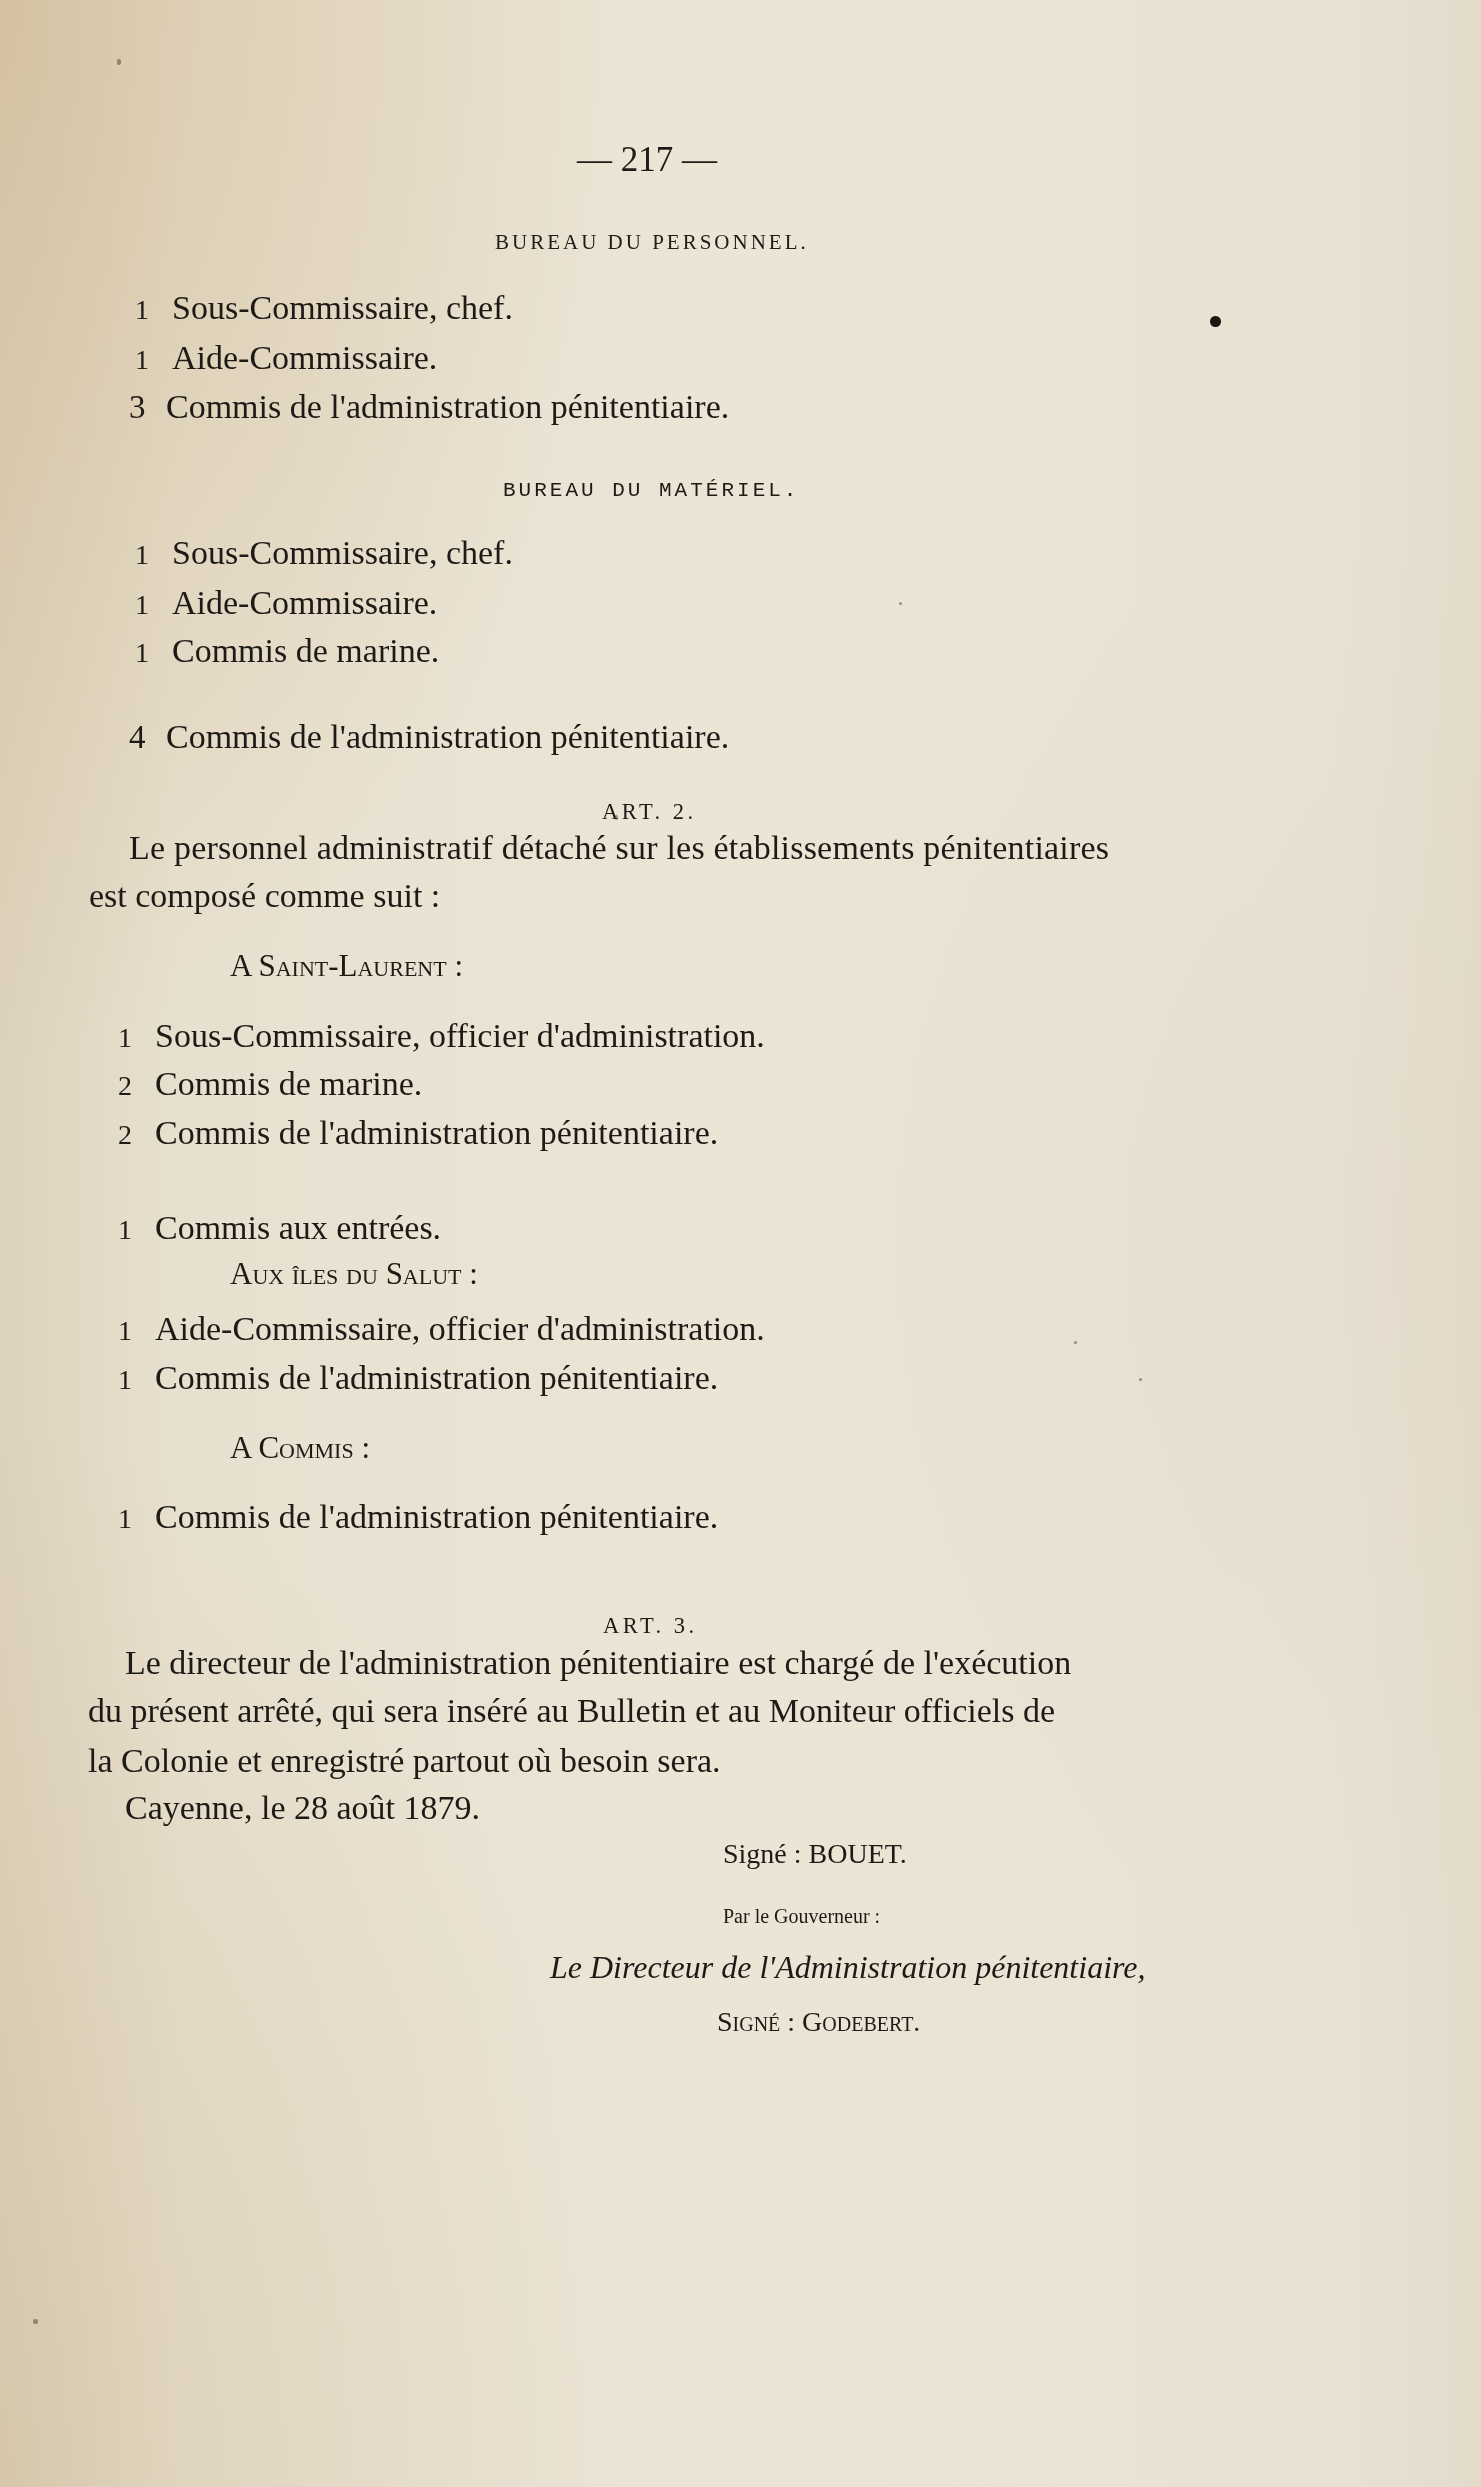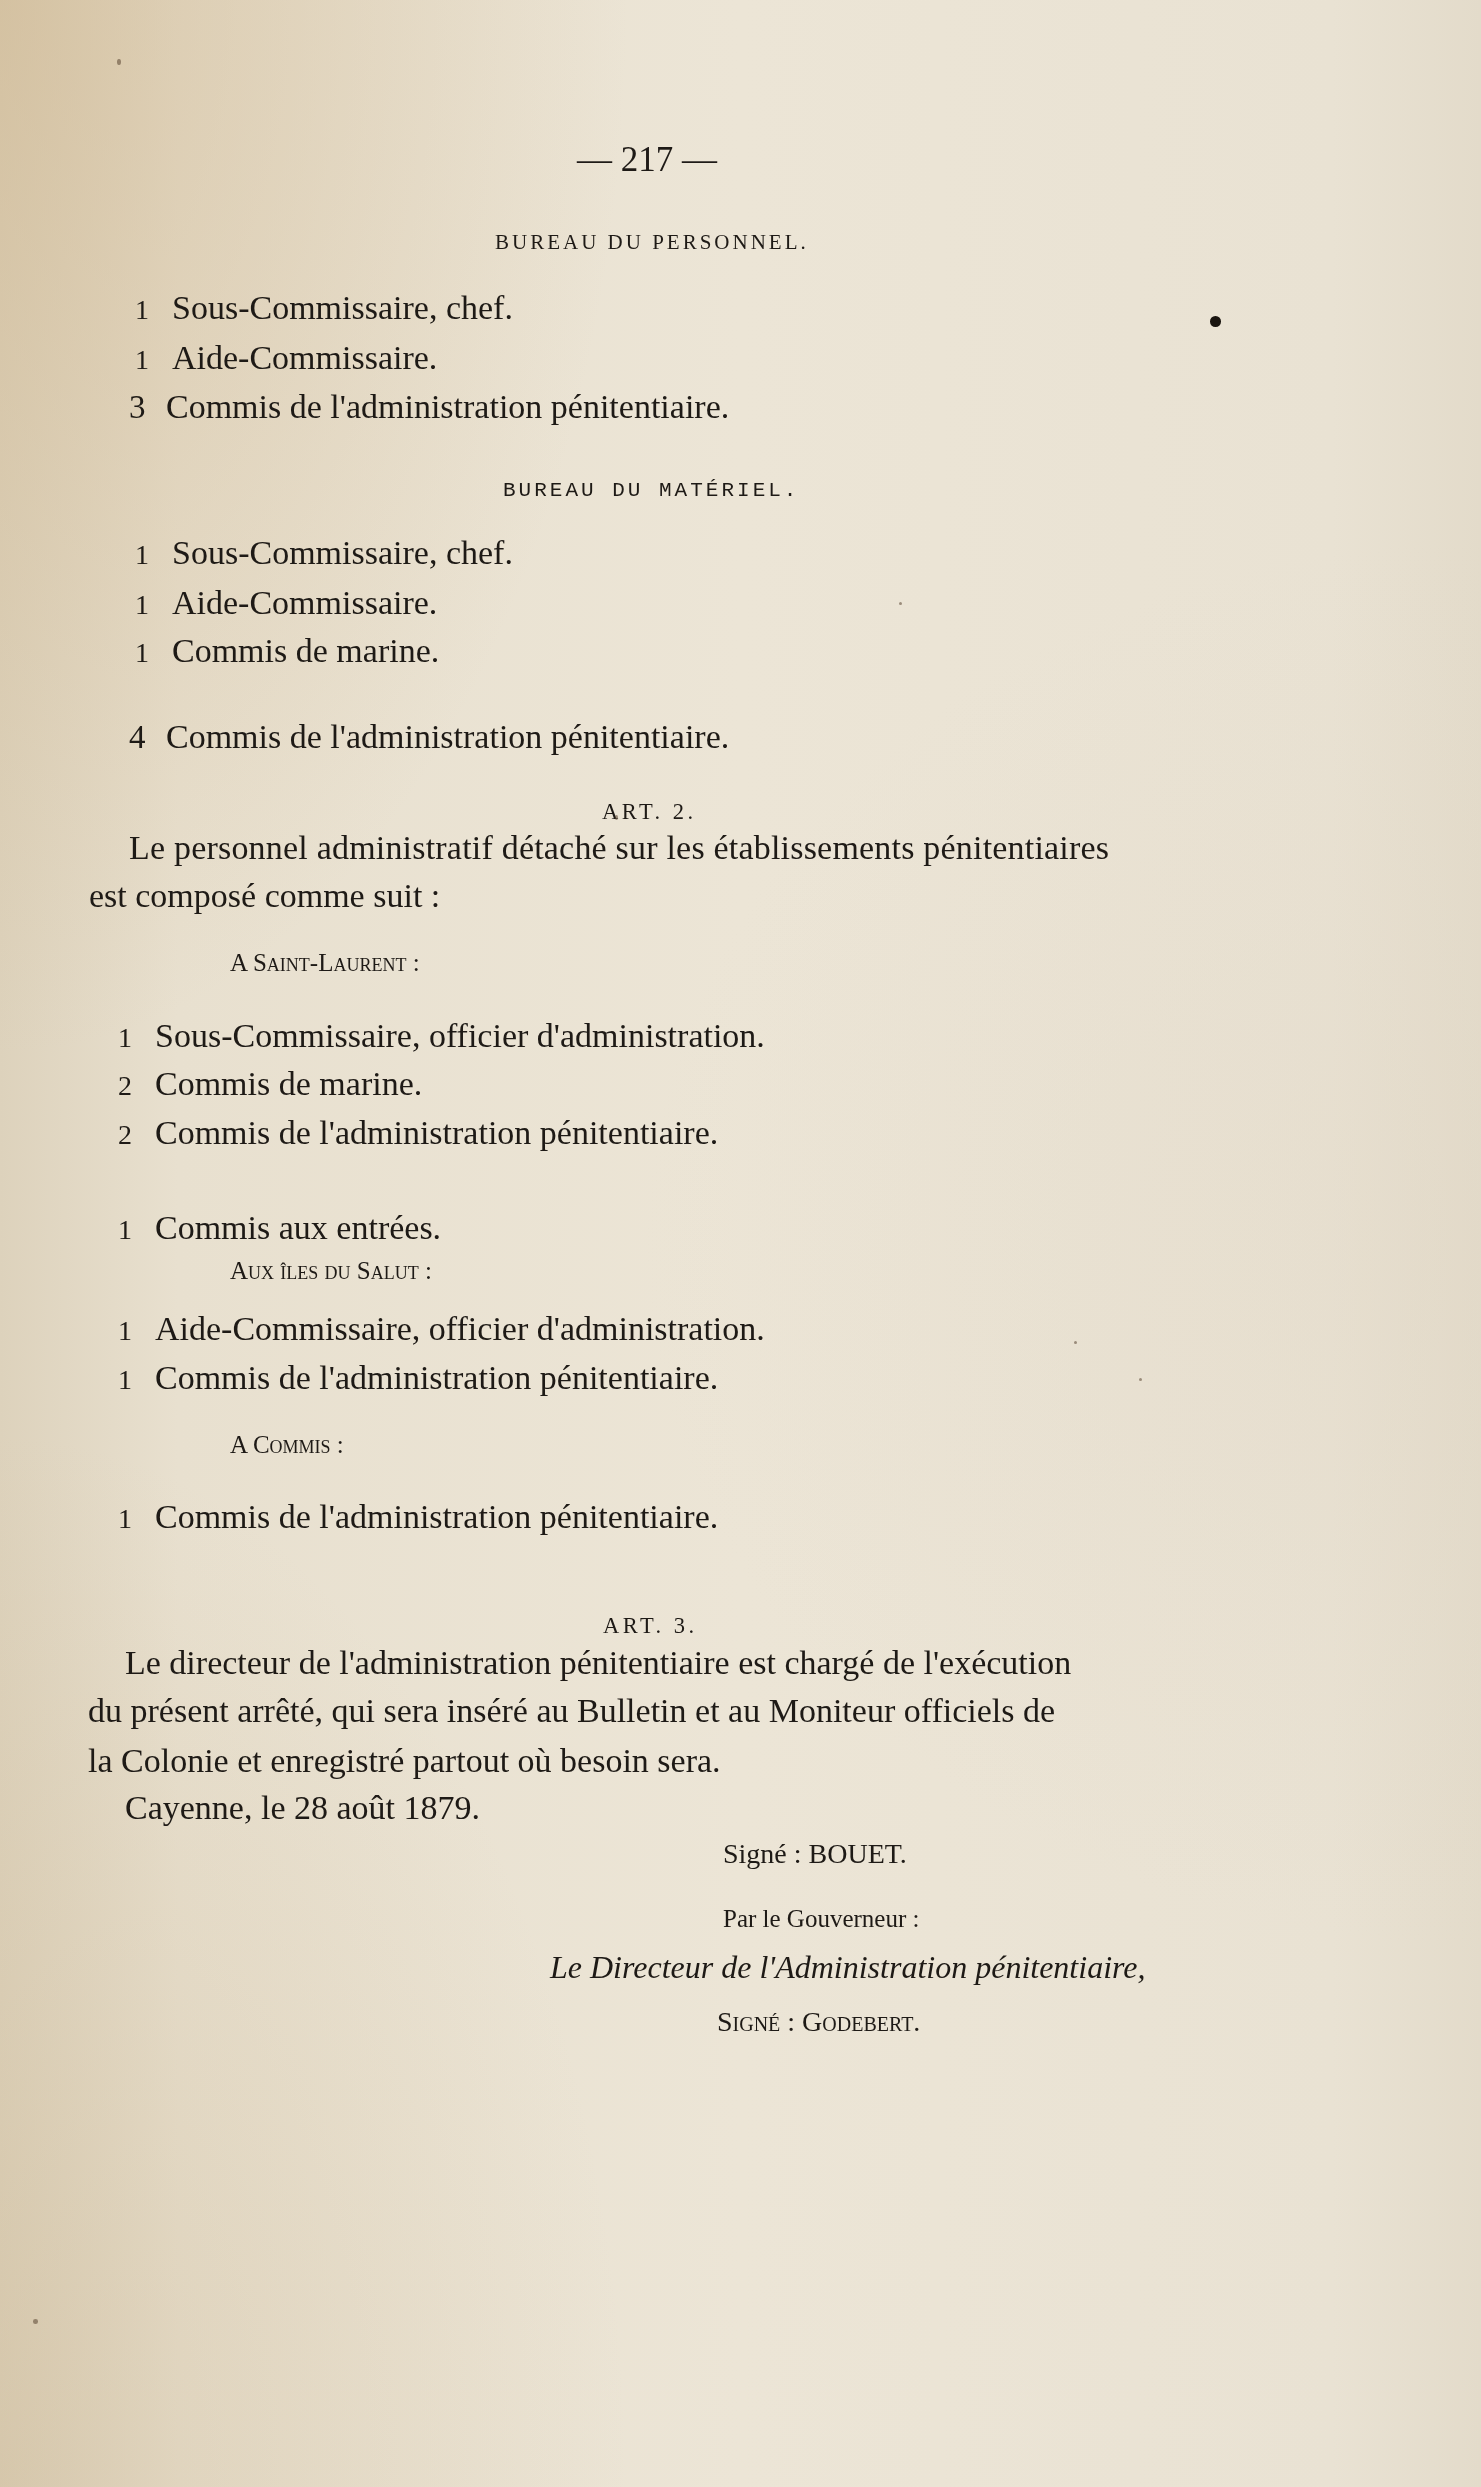--- a/index.html
+++ b/index.html
@@ -14,23 +14,23 @@
       font-family: "Liberation Serif", "DejaVu Serif", serif;
       color: #1e1a16;
     }
     .ln { position: absolute; white-space: nowrap; line-height: 1; }
     .body { font-size: 34px; }
     .folio { font-size: 35px; }
     .head { font-size: 21px; letter-spacing: 3px; }
     .art { font-size: 22.5px; letter-spacing: 3.5px; margin-top: 32px; }
     .sc { font-variant: small-caps; }
     .num { display: inline-block; width: 37px; font-size: 28px; }
-    .loc { font-size: 25px; }
+    .loc { font-size: 31px; }
     .sig { font-size: 28px; }
-    .gouv { font-size: 25px; }
+    .gouv { font-size: 20px; }
     .dir { font-size: 32px; font-style: italic; }
     .dot { position: absolute; border-radius: 50%; background: #1a1510; }
     .speck { position: absolute; border-radius: 50%; background: rgba(90,70,50,0.55); }
   </style>
 </head>
 <body>
 
 <div class="ln folio" style="left:577px; top:142px;">— 217 —</div>
 
 <div class="ln head" style="left:495px; top:232px;">BUREAU DU PERSONNEL.</div>

